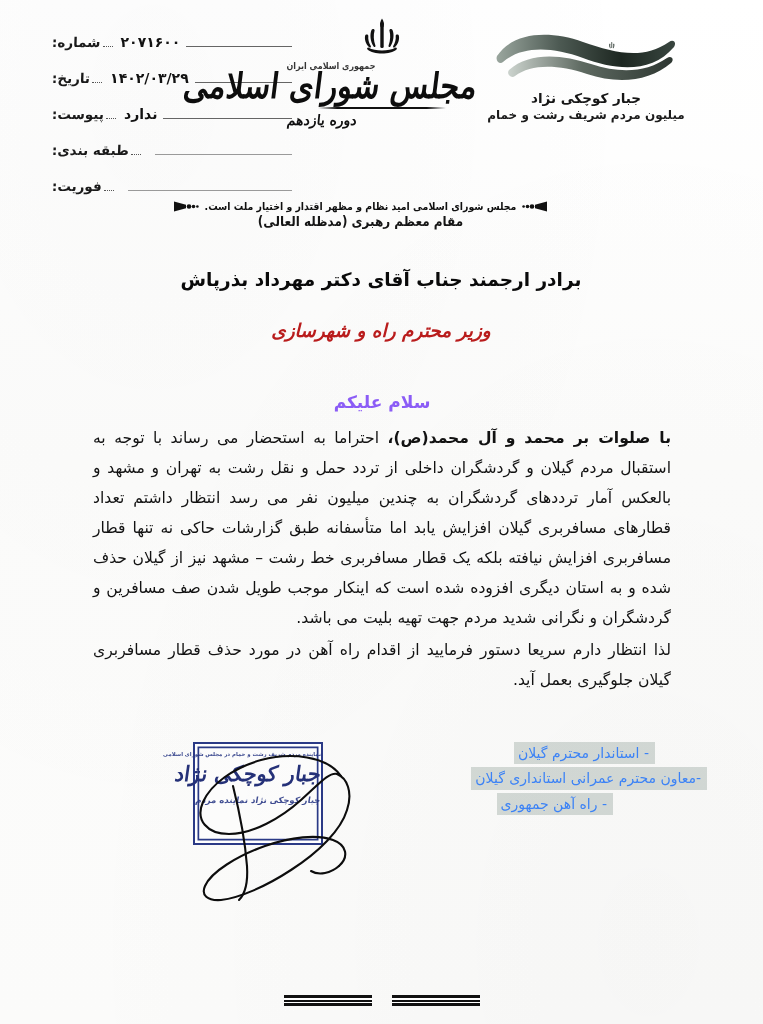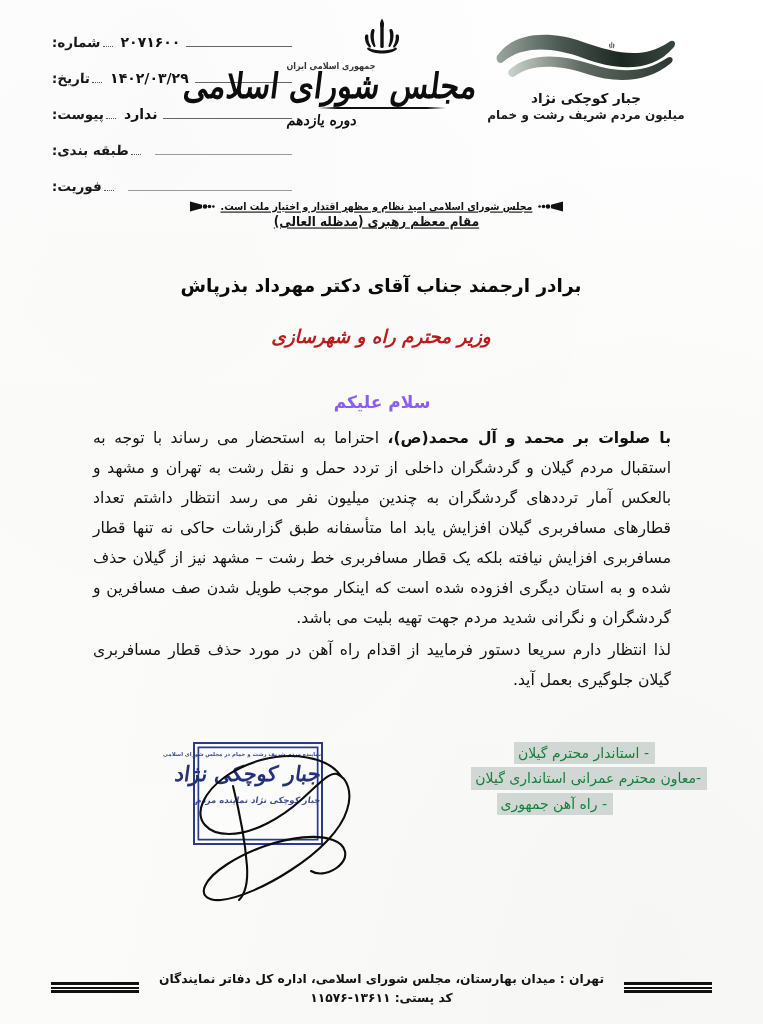--- a/index.html
+++ b/index.html
@@ -155,26 +155,25 @@
     font-weight: 700;
     color: #1b1b1b;
     letter-spacing: -0.2px;
     margin-top: 2px;
     white-space: nowrap;
   }
 
   
   #quote-block {
     top: 200px;
-    right: 214px;
+    right: 230px;
     width: 345px;
     text-align: center;
     z-index: 3;
     direction: rtl;
-    text-decoration: underline;
   }
   .quote-line {
     display: flex;
     align-items: center;
     justify-content: center;
     gap: 5px;
   }
   .quote-text {
     font-size: 9.4px;
     font-weight: 700;
@@ -190,21 +189,21 @@
     letter-spacing: -0.5px;
     margin-top: 2px;
     transform: scaleY(1.1);
     white-space: nowrap;
     text-align: center;
   }
   .tassel { flex: 0 0 auto; }
 
   
   #recipient-block {
-    top: 272px;
+    top: 266px;
     right: 72px;
     width: 620px;
     text-align: center;
     z-index: 3;
     direction: rtl;
   }
   .recipient-line1 {
     font-size: 18.5px;
     font-weight: 700;
     color: #0a0a0a;
@@ -256,21 +255,21 @@
   
   #cc-block {
     top: 742px;
     right: 108px;
     width: 268px;
     z-index: 4;
     direction: rtl;
   }
   .cc-item {
     font-size: 14px;
-    color: #15803d;
+    color: #3b82f6;
     line-height: 1.45;
     padding: 1px 6px 1px 4px;
     white-space: nowrap;
     background: rgba(120,138,128,0.30);
     display: inline-block;
     margin-bottom: 3px;
     letter-spacing: -0.2px;
   }
   .cc-item.i1 { margin-right: 0; }
   .cc-item.i2 { margin-right: -52px; }
@@ -533,22 +532,17 @@
                  C206 115, 208 127, 198 136"></path>
         <path d="M198 136 C190 143, 178 146, 170 141"></path>
         <path d="M92 56 C98 80, 104 110, 106 136 C107 152, 104 164, 98 170"></path>
       </g>
     </svg>
   </div>
 
   <div id="footer-block" class="layer">
     <div class="footer-row">
       <span class="footer-bar"></span>
-      <span class="footer-text">
-        <span class="footer-line1">تهران : میدان بهارستان، مجلس شورای اسلامی، اداره کل دفاتر نمایندگان</span>
-        <br>
-        <span class="footer-line2">کد پستی: ۱۳۶۱۱-۱۱۵۷۶</span>
-      </span>
       <span class="footer-bar"></span>
     </div>
   </div>
 
 </div>
 
 </body></html>

